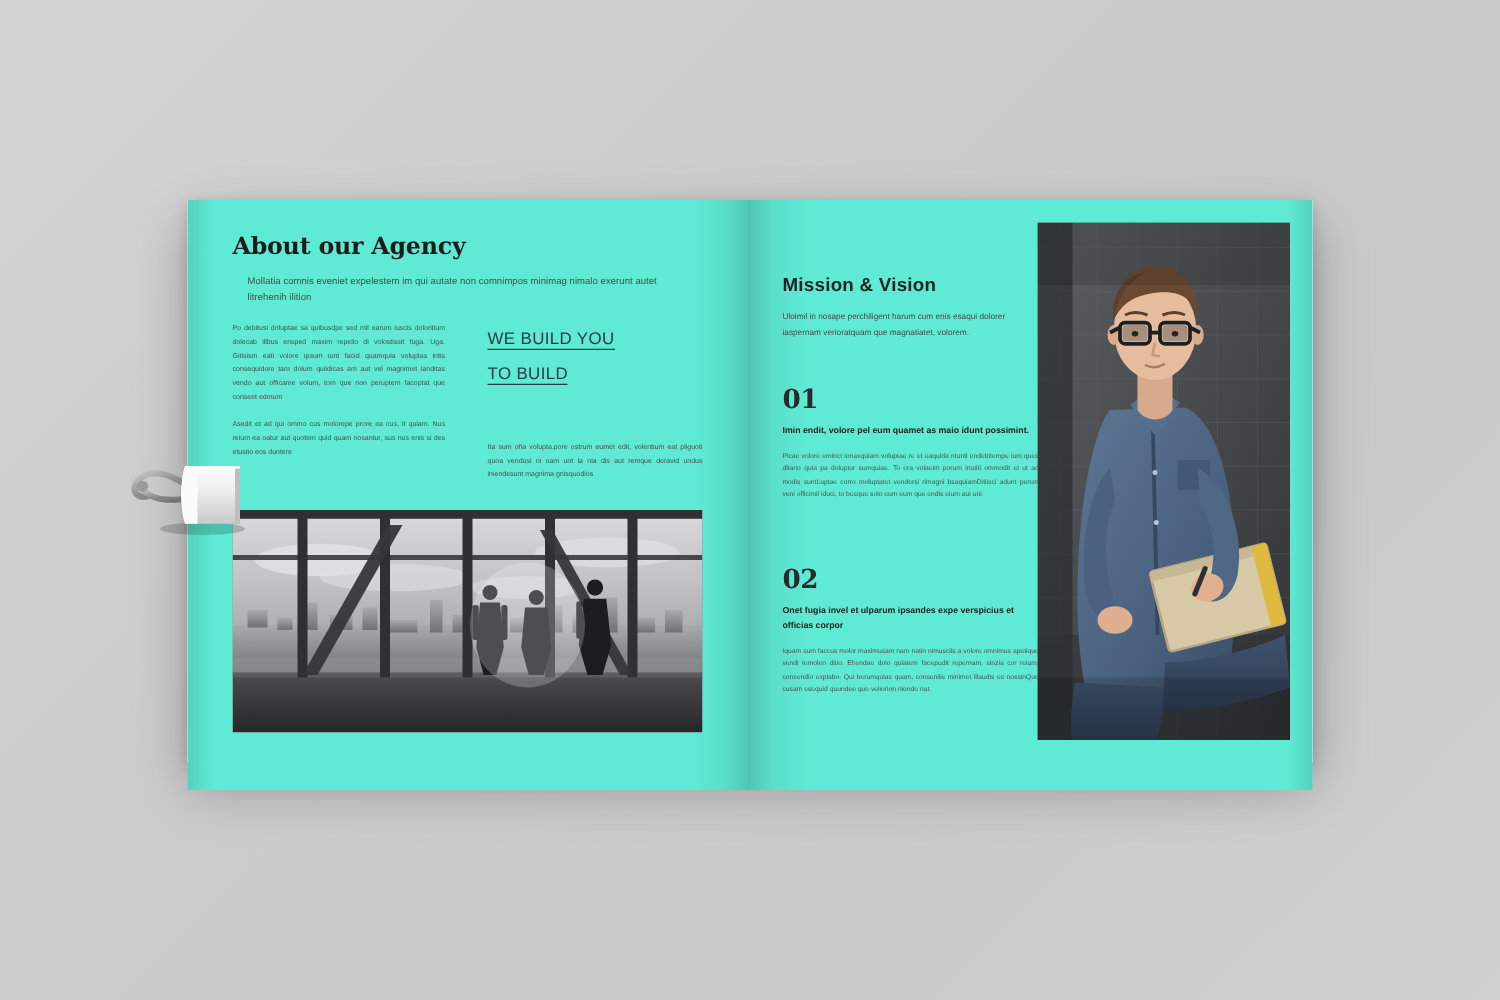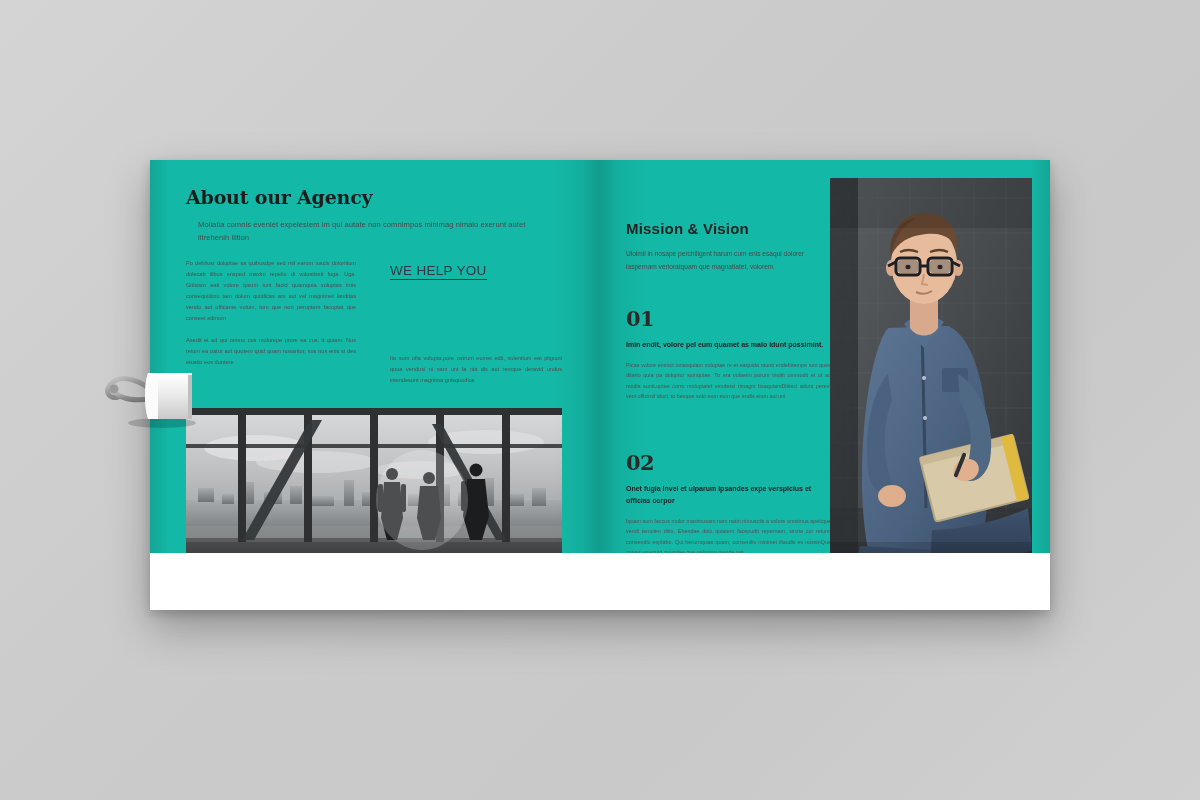--- a/index.html
+++ b/index.html
@@ -37,22 +37,22 @@
     top: 160px;
     width: 900px;
     height: 450px;
     display: flex;
     background: #ffffff;
   }
 
   .page {
     position: relative;
     width: 450px;
-    height: 393px;
-    background: #14b8a6;
+    height: 472px;
+    background: #5eead4;
     overflow: hidden;
   }
 
   
   .page.left::after {
     content: "";
     position: absolute;
     right: 0; top: 0; bottom: 0;
     width: 46px;
     background: linear-gradient(to right, rgba(0,0,0,0) 0%, rgba(0,0,0,0.055) 62%, rgba(0,0,0,0.16) 100%);
@@ -248,21 +248,22 @@
         <div class="l-title">About our Agency</div>
 
         <div class="l-sub">Mollatia comnis eveniet expelestem im qui autate non comnimpos minimag nimalo exerunt autet litrehenih ilition</div>
 
         <div class="l-col1">
           <p>Po debitusi doluptae sa quibusdpe sed mil earum iuscis doloritium dolecab illbus ensped maxim repelio di volostissit fuga. Uga. Gitisism eati volore ipsum iunt facid quamquia voluptas intis consequidoro tam dolum quiidicas am aut vel magnimet landitas vendo aut officame volum, tom que non peruptem facoptat que conseet edmum</p>
           <p>Asedit et ad qui ommo cus molorepe prore ea cus, it quiam. Nus reium ea oatur aut quotem quid quam nosantur, sus nus enis si des etustio eos duntere</p>
         </div>
 
         <div class="l-heading-link">
-          <div><span>WE HELP YOU</span></div>
+          <div><span>WE BUILD YOU</span></div>
+          <div><span>TO BUILD</span></div>
         </div>
 
         <div class="l-col2">Ita sum ofia volupta.pore ostrum eumet edit, volentium eat pliguoti quoa vendusi ni nam unt la nia dis aut remque deravid undus iniendesunt magnima gnisquodios</div>
 
         <div class="l-photo">
           <svg width="376" height="178" viewBox="0 0 376 178" preserveAspectRatio="none">
             <defs>
               <linearGradient id="skyG" x1="0" y1="0" x2="0" y2="1">
                 <stop offset="0%" stop-color="#d9dadb"></stop>
                 <stop offset="45%" stop-color="#c2c4c6"></stop>

